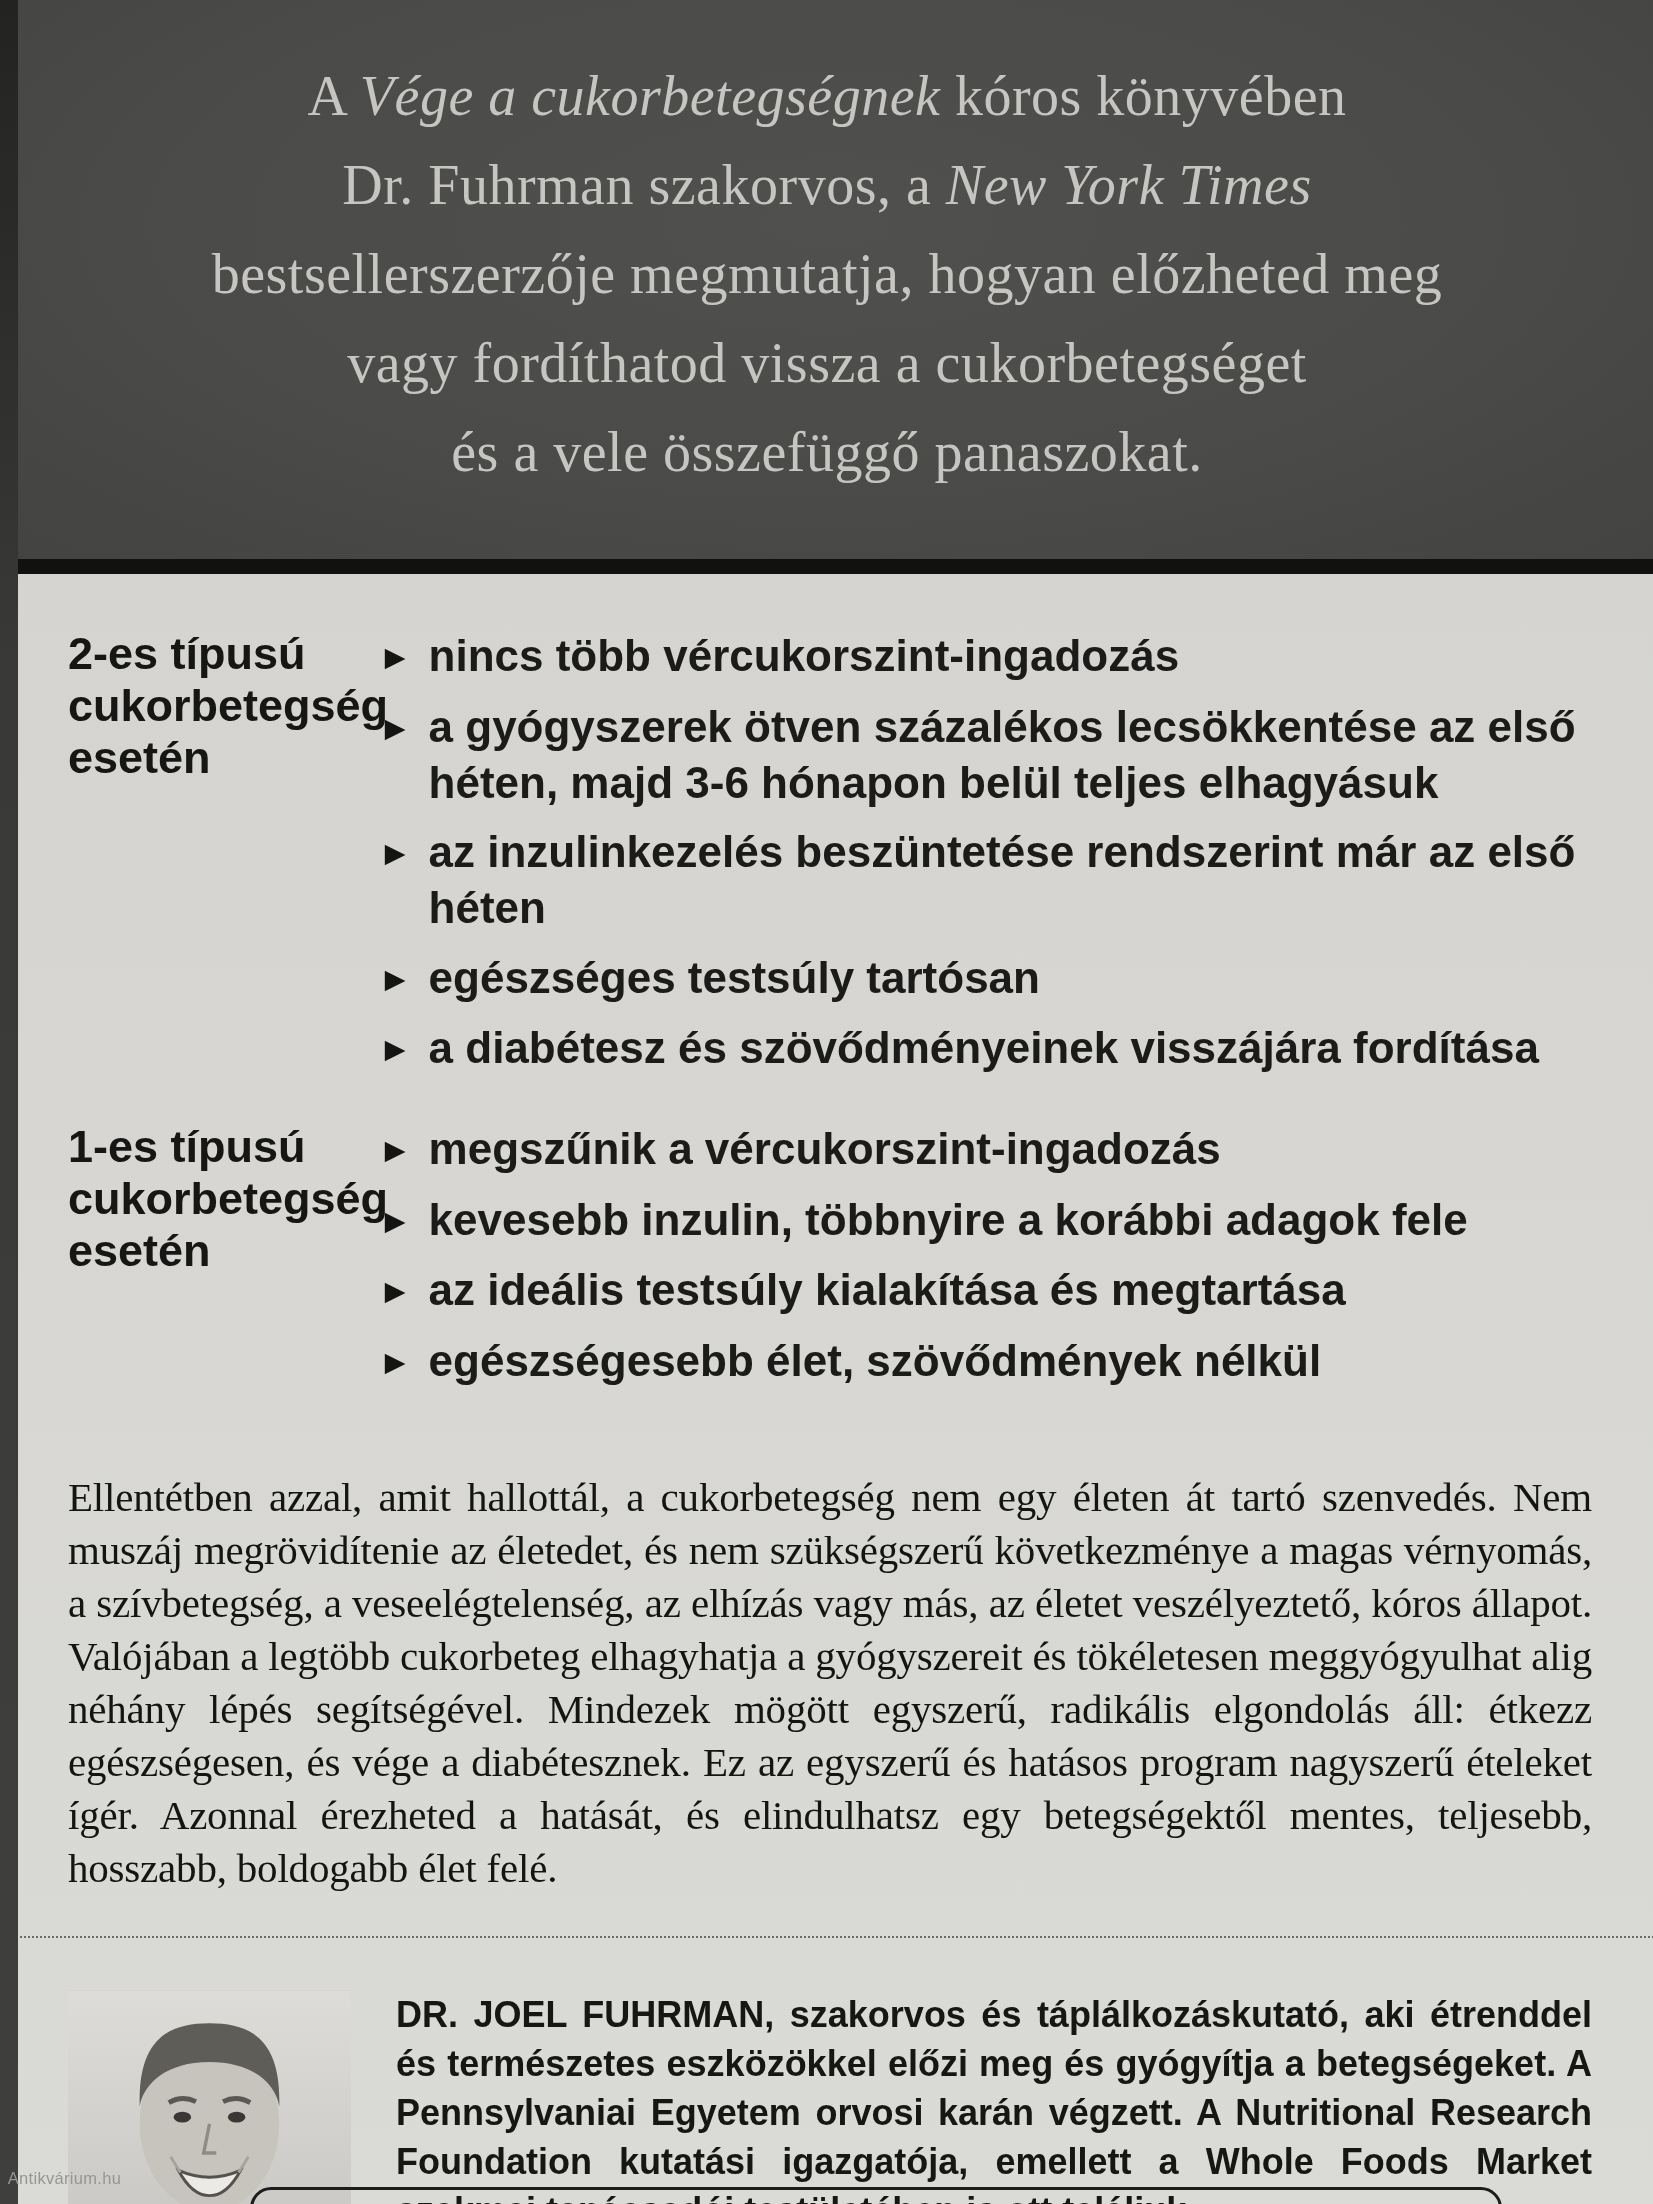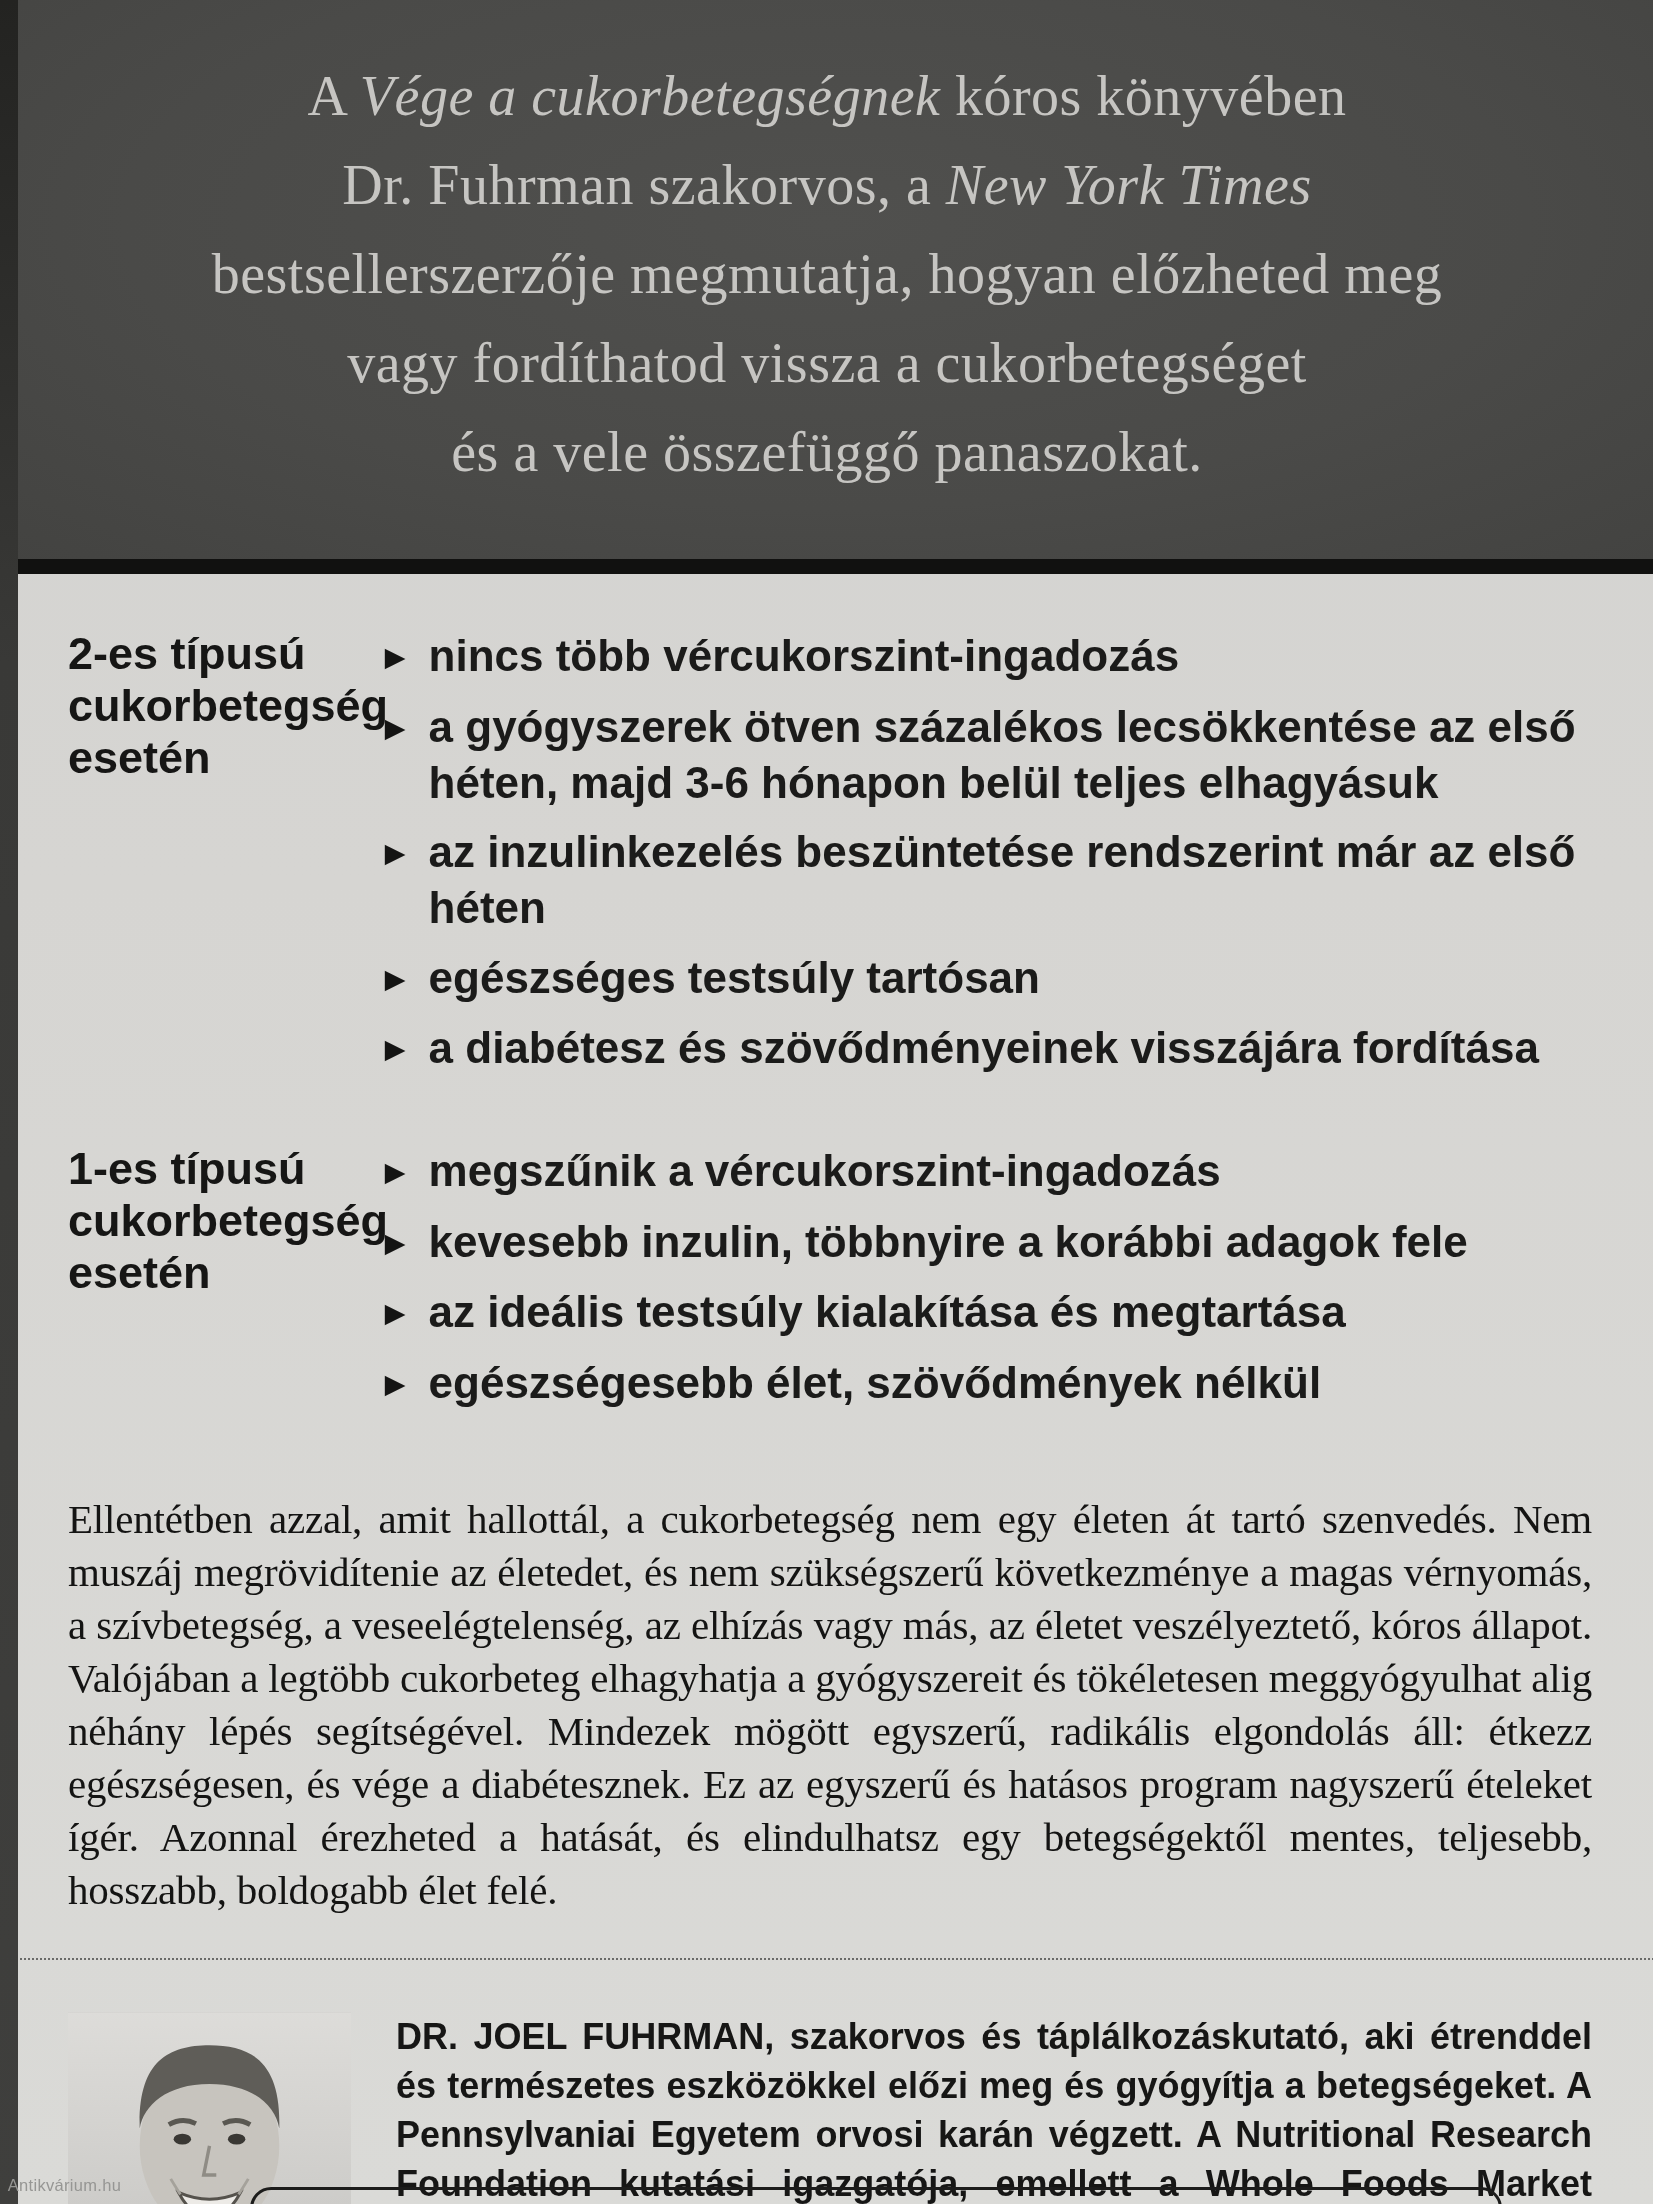--- a/index.html
+++ b/index.html
@@ -37,21 +37,21 @@
     font-size:56px;line-height:89px;
     color:var(--banner-text);
     letter-spacing:0.5px;
     text-align:center;
     white-space:nowrap;
   }
   .banner-line .it{font-style:italic;}
   
   .content{padding:54px 62px 0 68px;}
   .section{display:flex;align-items:flex-start;}
-  .section + .section{margin-top:52px;}
+  .section + .section{margin-top:30px;}
   .section-label{
     width:311px;flex:none;
     font-weight:700;font-size:45px;line-height:52px;
     color:#161615;
   }
   .bullets{flex:1;padding-left:5.8px;}
   .bullet-item{
     display:flex;align-items:flex-start;
     font-weight:700;font-size:44px;line-height:56px;
     color:var(--ink);
@@ -88,21 +88,21 @@
   .bio{flex:1;font-weight:700;font-size:36px;line-height:49px;color:#161615;}
   .bio-text{text-align:justify;}
   
   .bottom-box{
     position:absolute;left:250px;top:2187px;
     width:1252px;height:58px;
     border:3.9px solid #1c1c1b;border-radius:21.3px;
     background:transparent;
   }
   .watermark{
-    position:absolute;left:7.8px;bottom:10px;
+    position:absolute;left:7.8px;bottom:17px;
     font-size:16.5px;color:#969694;z-index:7;
     letter-spacing:0.3px;
   }
 </style>
 </head>
 <body>
 
 <div class="page">
   <div class="left-edge"></div>
 

